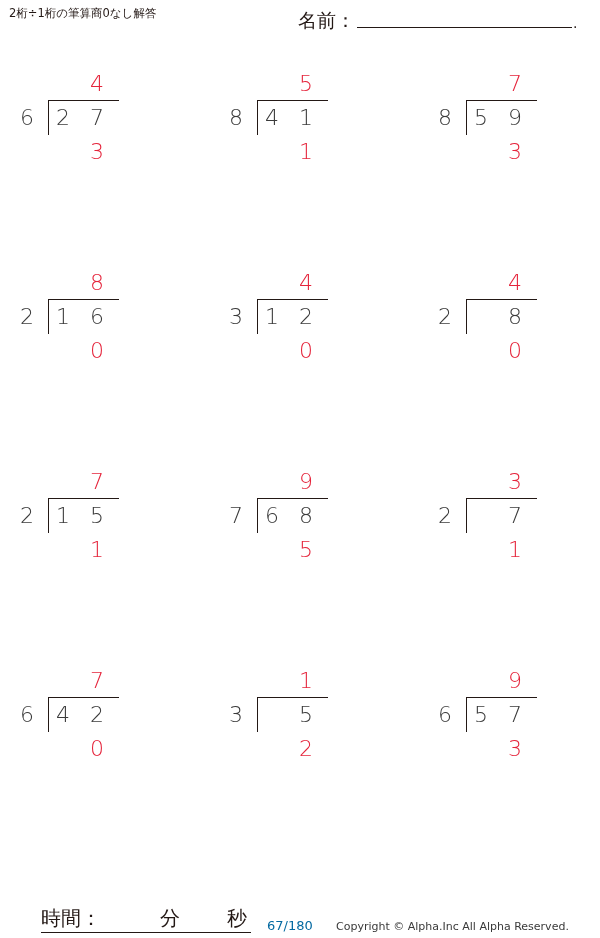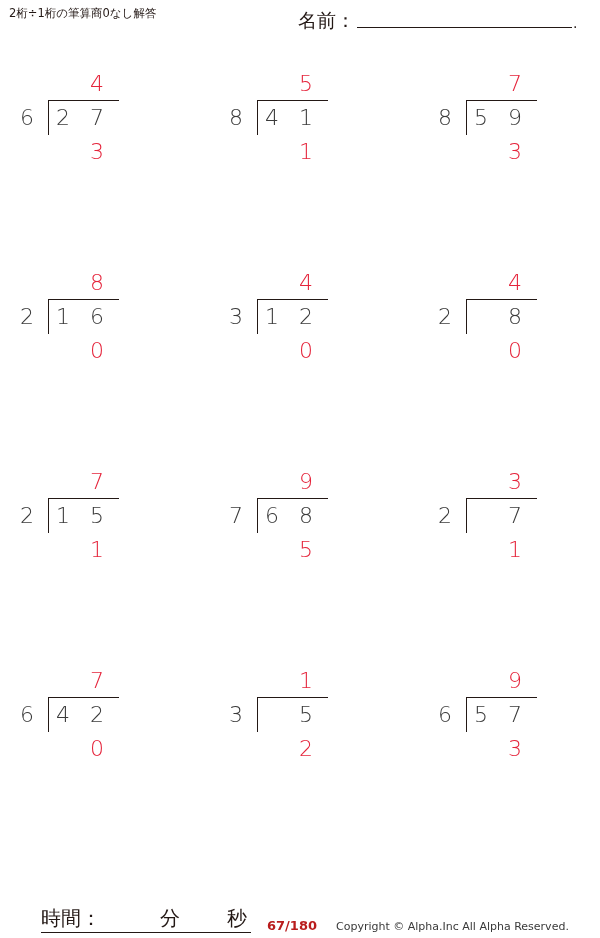--- a/index.html
+++ b/index.html
@@ -104,22 +104,21 @@
       top: 1px;
       font-size: 20px;
       line-height: 24px;
     }
     .page-num {
       position: absolute;
       left: 267px;
       top: 918px;
       font-size: 13px;
       line-height: 16px;
-      color: #b91c1c;
-      font-weight: bold;
+      color: #0369a1;
     }
     .copyright {
       position: absolute;
       left: 336px;
       top: 919px;
       font-size: 11px;
       line-height: 15px;
       color: #3a3a3a;
       white-space: nowrap;
     }

